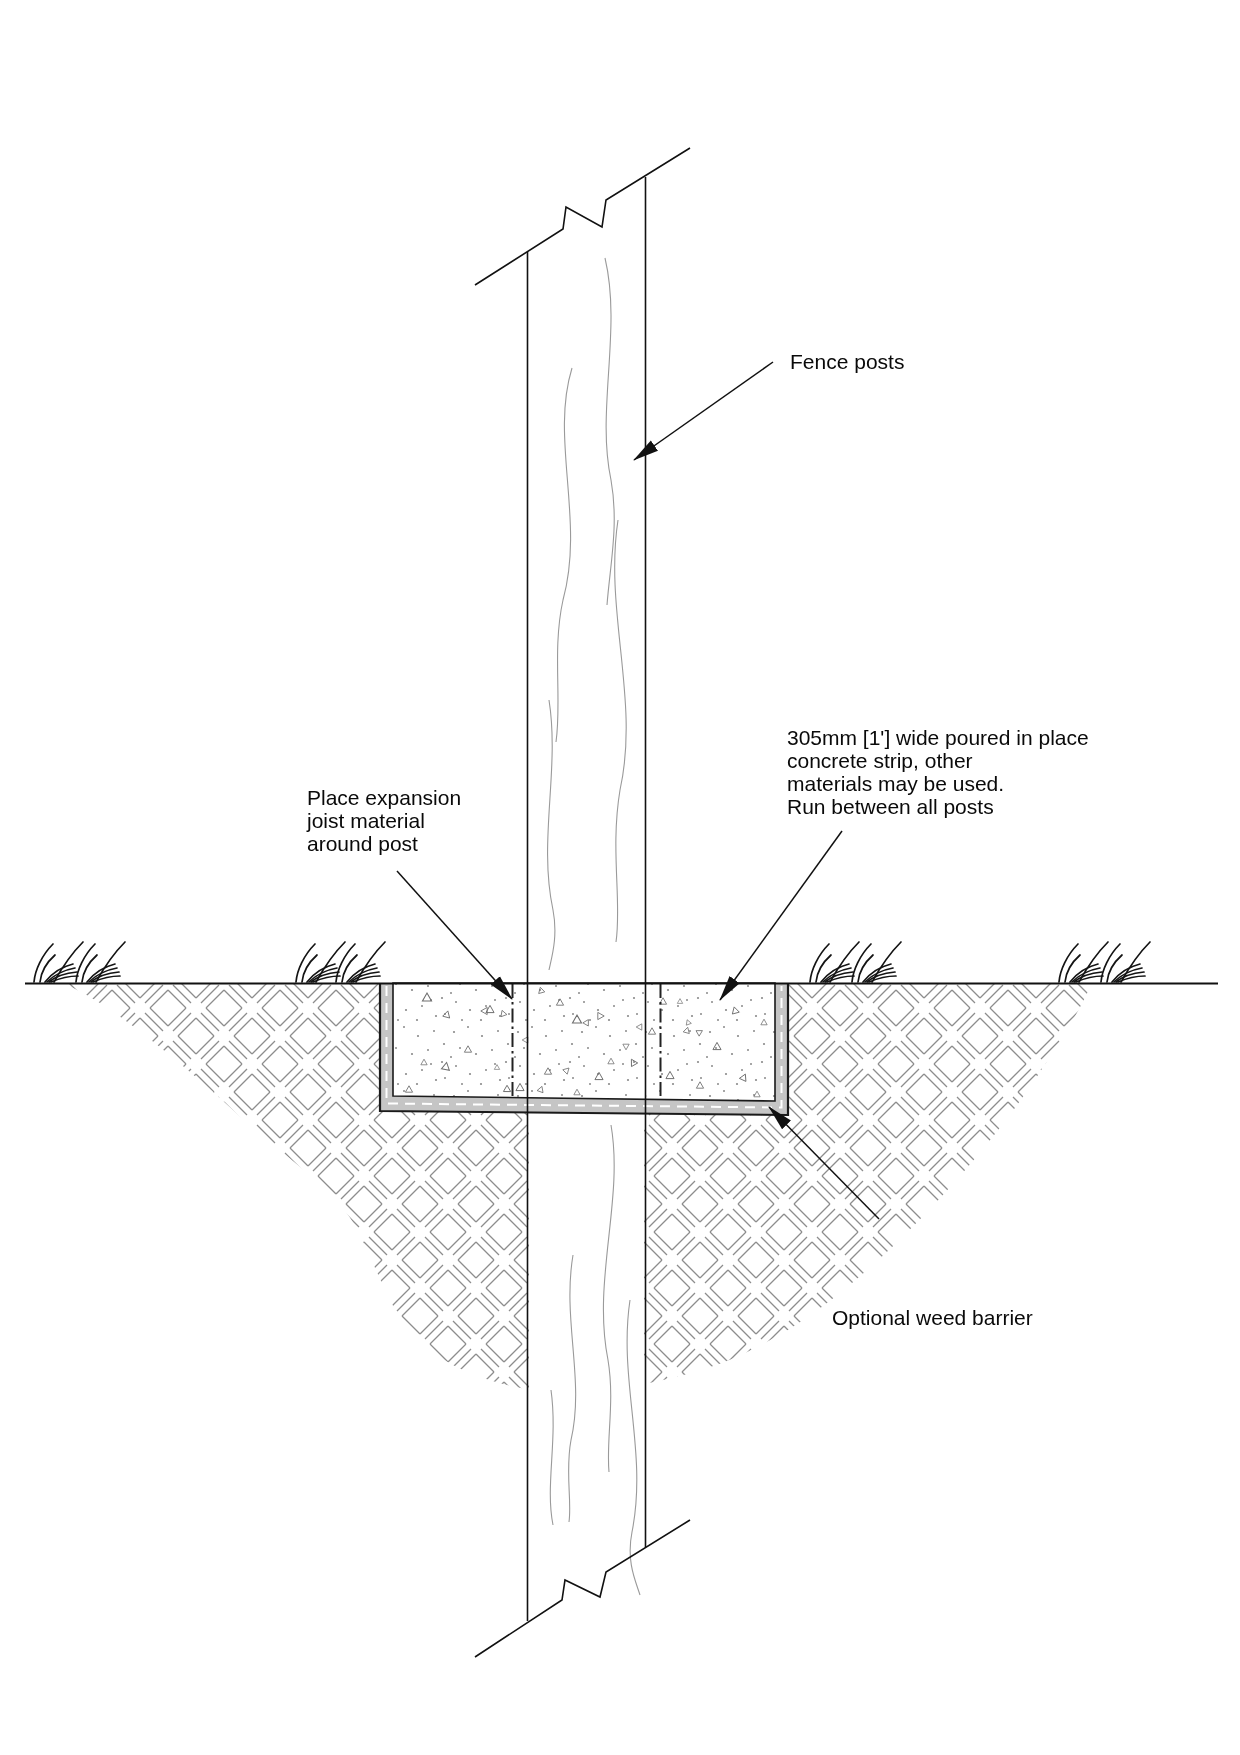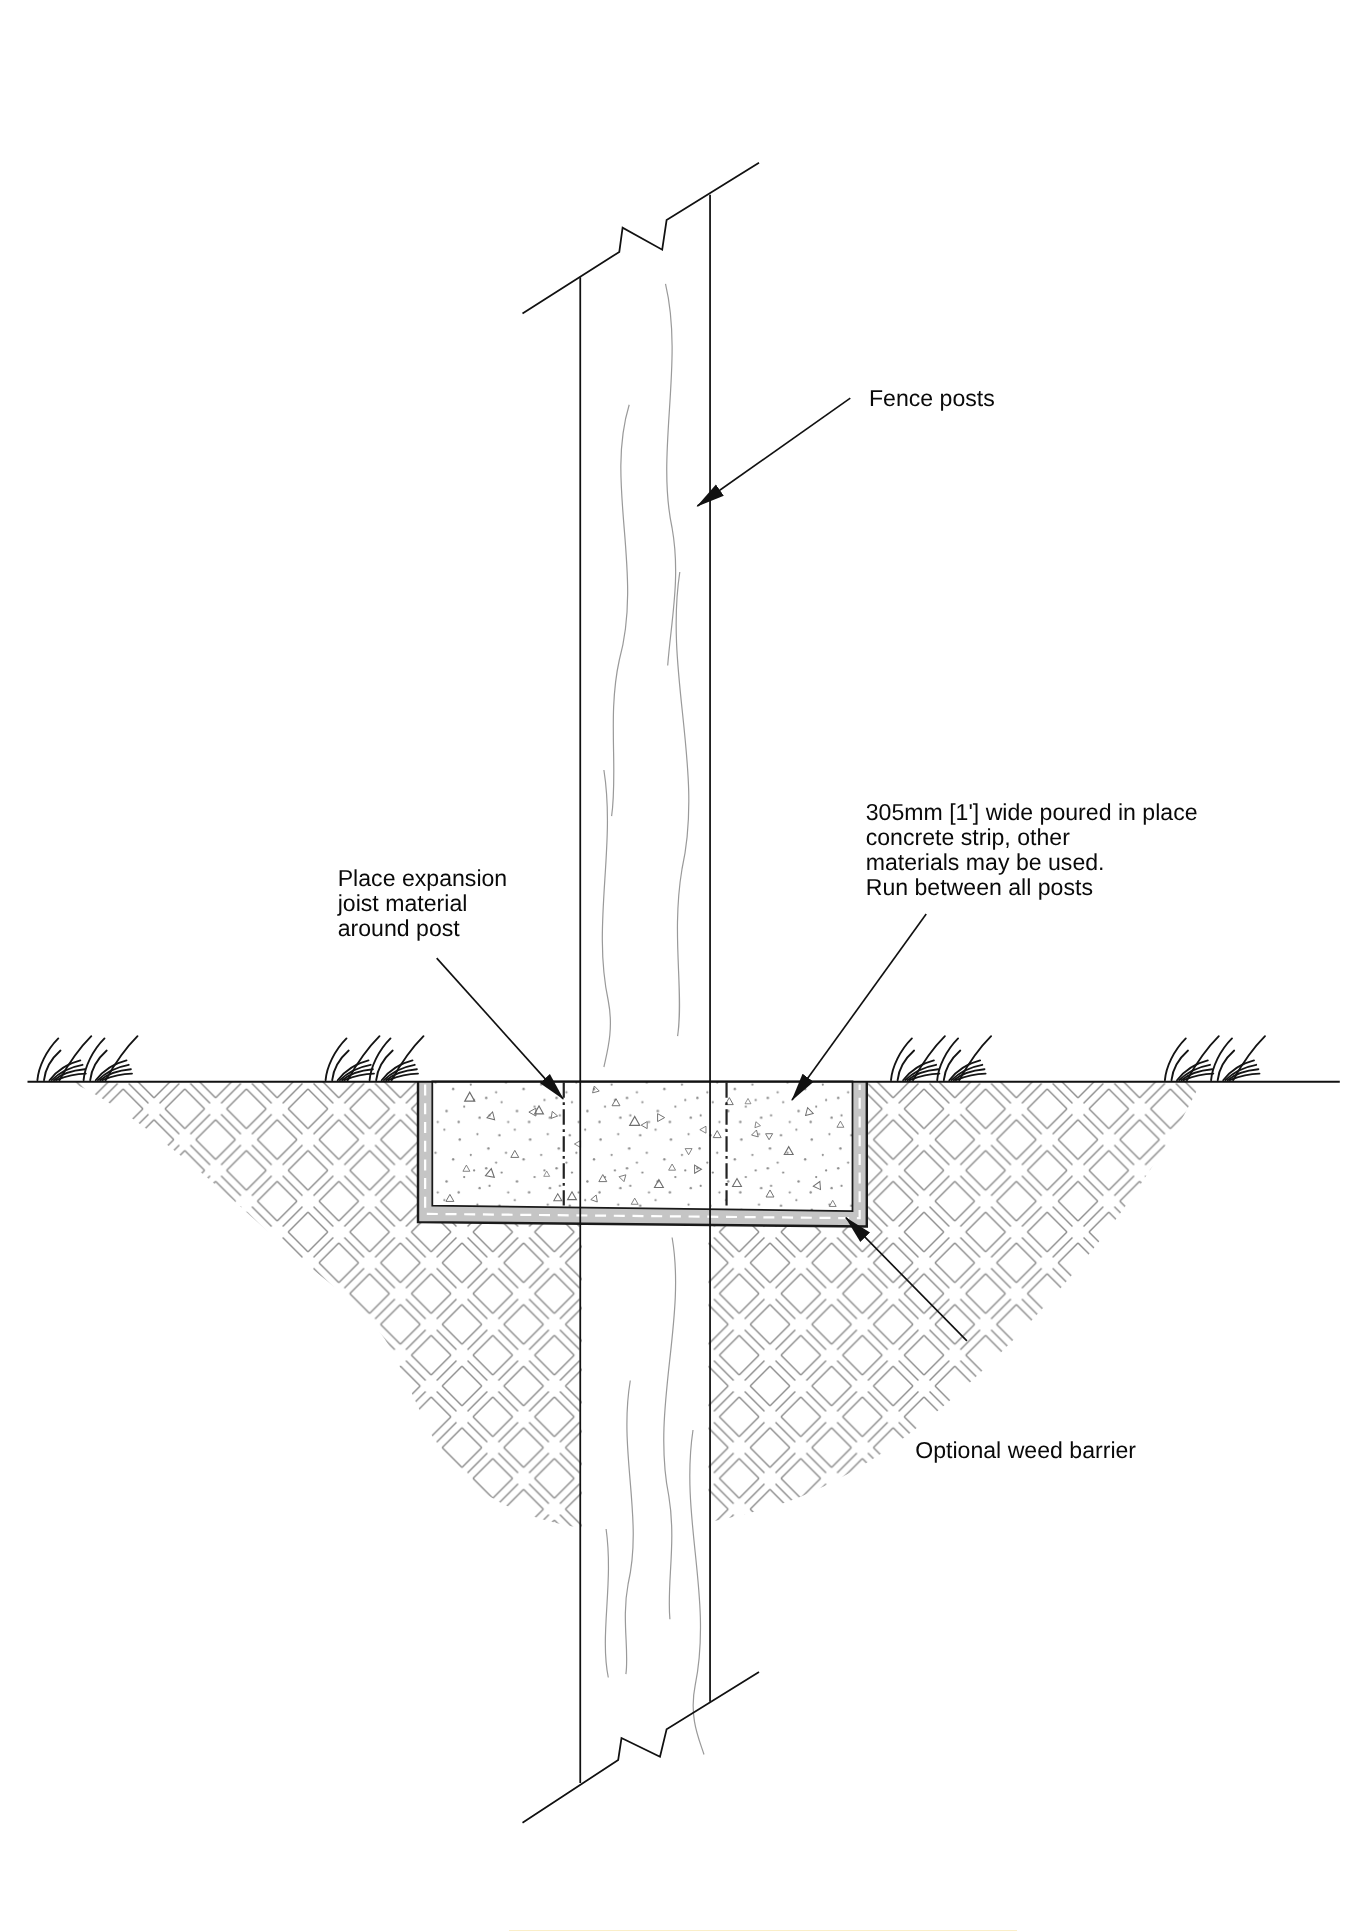--- a/index.html
+++ b/index.html
@@ -1,16 +1,16 @@
 <!DOCTYPE html>
 <html><head>
 <meta charset="utf-8">
 <style>
   html,body{margin:0;padding:0;background:#ffffff;}
-  .canvas{width:1240px;height:1755px;position:relative;background:#eab308;overflow:hidden;}
+  .canvas{width:1240px;height:1755px;position:relative;background:#22c55e;overflow:hidden;}
   svg{display:block;}
   .lbl{font-family:"Liberation Sans","DejaVu Sans",sans-serif;font-size:21px;fill:#0a0a0a;}
 </style>
 </head>
 <body>
 
 <div class="canvas">
 <svg width="1240" height="1755" viewBox="0 0 1240 1755" xmlns="http://www.w3.org/2000/svg">
 
   <defs>

